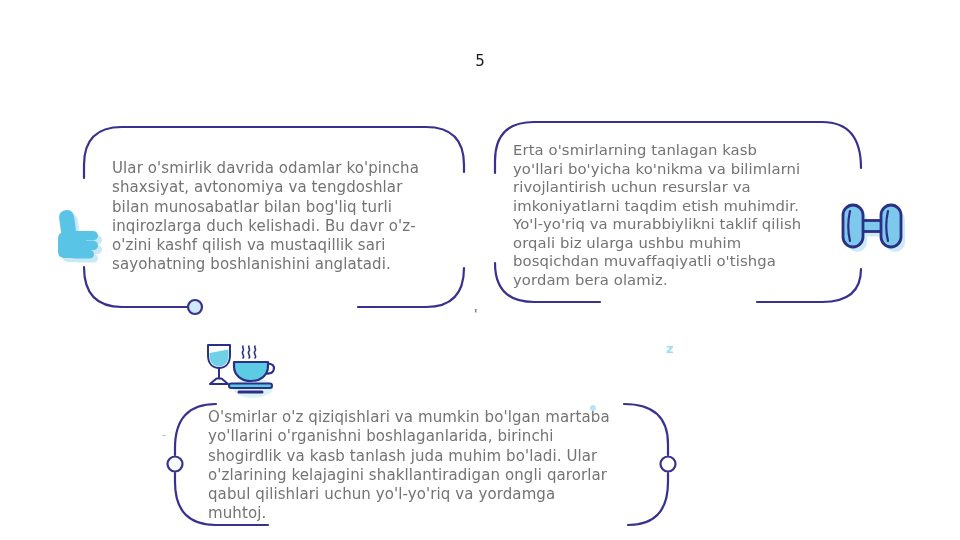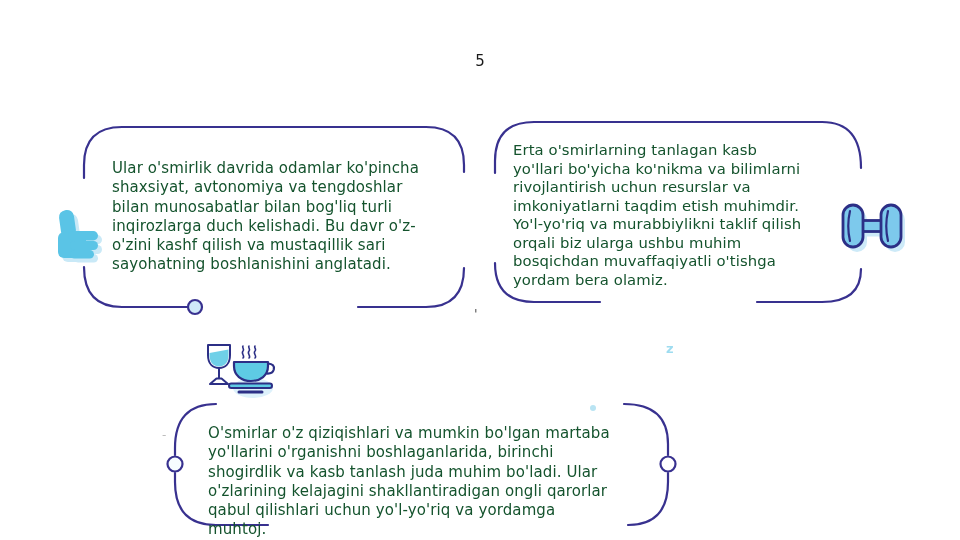--- a/index.html
+++ b/index.html
@@ -7,26 +7,26 @@
     position:relative; width:960px; height:540px; background:#ffffff;
     font-family:"DejaVu Sans", sans-serif; overflow:hidden;
   }
   .page-num {
     position:absolute; left:0; right:0; top:52px; text-align:center;
     font-size:15px; color:#1a1a1a;
   }
   .border-svg { position:absolute; }
   .icon-svg { position:absolute; }
   .card-text {
-    position:absolute; white-space:pre-line; color:#14532d;
+    position:absolute; white-space:pre-line; color:#737373;
     letter-spacing:0.1px;
   }
   #card1-text { left:112px; top:159px; font-size:15px;   line-height:19.3px; width:360px; }
   #card2-text { left:513px; top:141px; font-size:14.8px; line-height:18.5px; width:340px; }
-  #card3-text { left:208px; top:424px; font-size:15px;   line-height:19.3px; width:450px; }
+  #card3-text { left:208px; top:408px; font-size:15px;   line-height:19.3px; width:450px; }
   .decor { position:absolute; }
   #decor-z    { left:666px; top:341px; color:#9edcf0; font-size:13px; font-weight:bold; }
   #decor-dot  { left:590px; top:405px; width:6px; height:6px; border-radius:50%; background:#b9e4f3; }
   #decor-apos { left:474px; top:306px; color:#555; font-size:13px; }
   #decor-dash { left:162px; top:428px; color:#bdbdbd; font-size:12px; }
 </style>
 </head>
 <body>
 
 <div class="slide">

